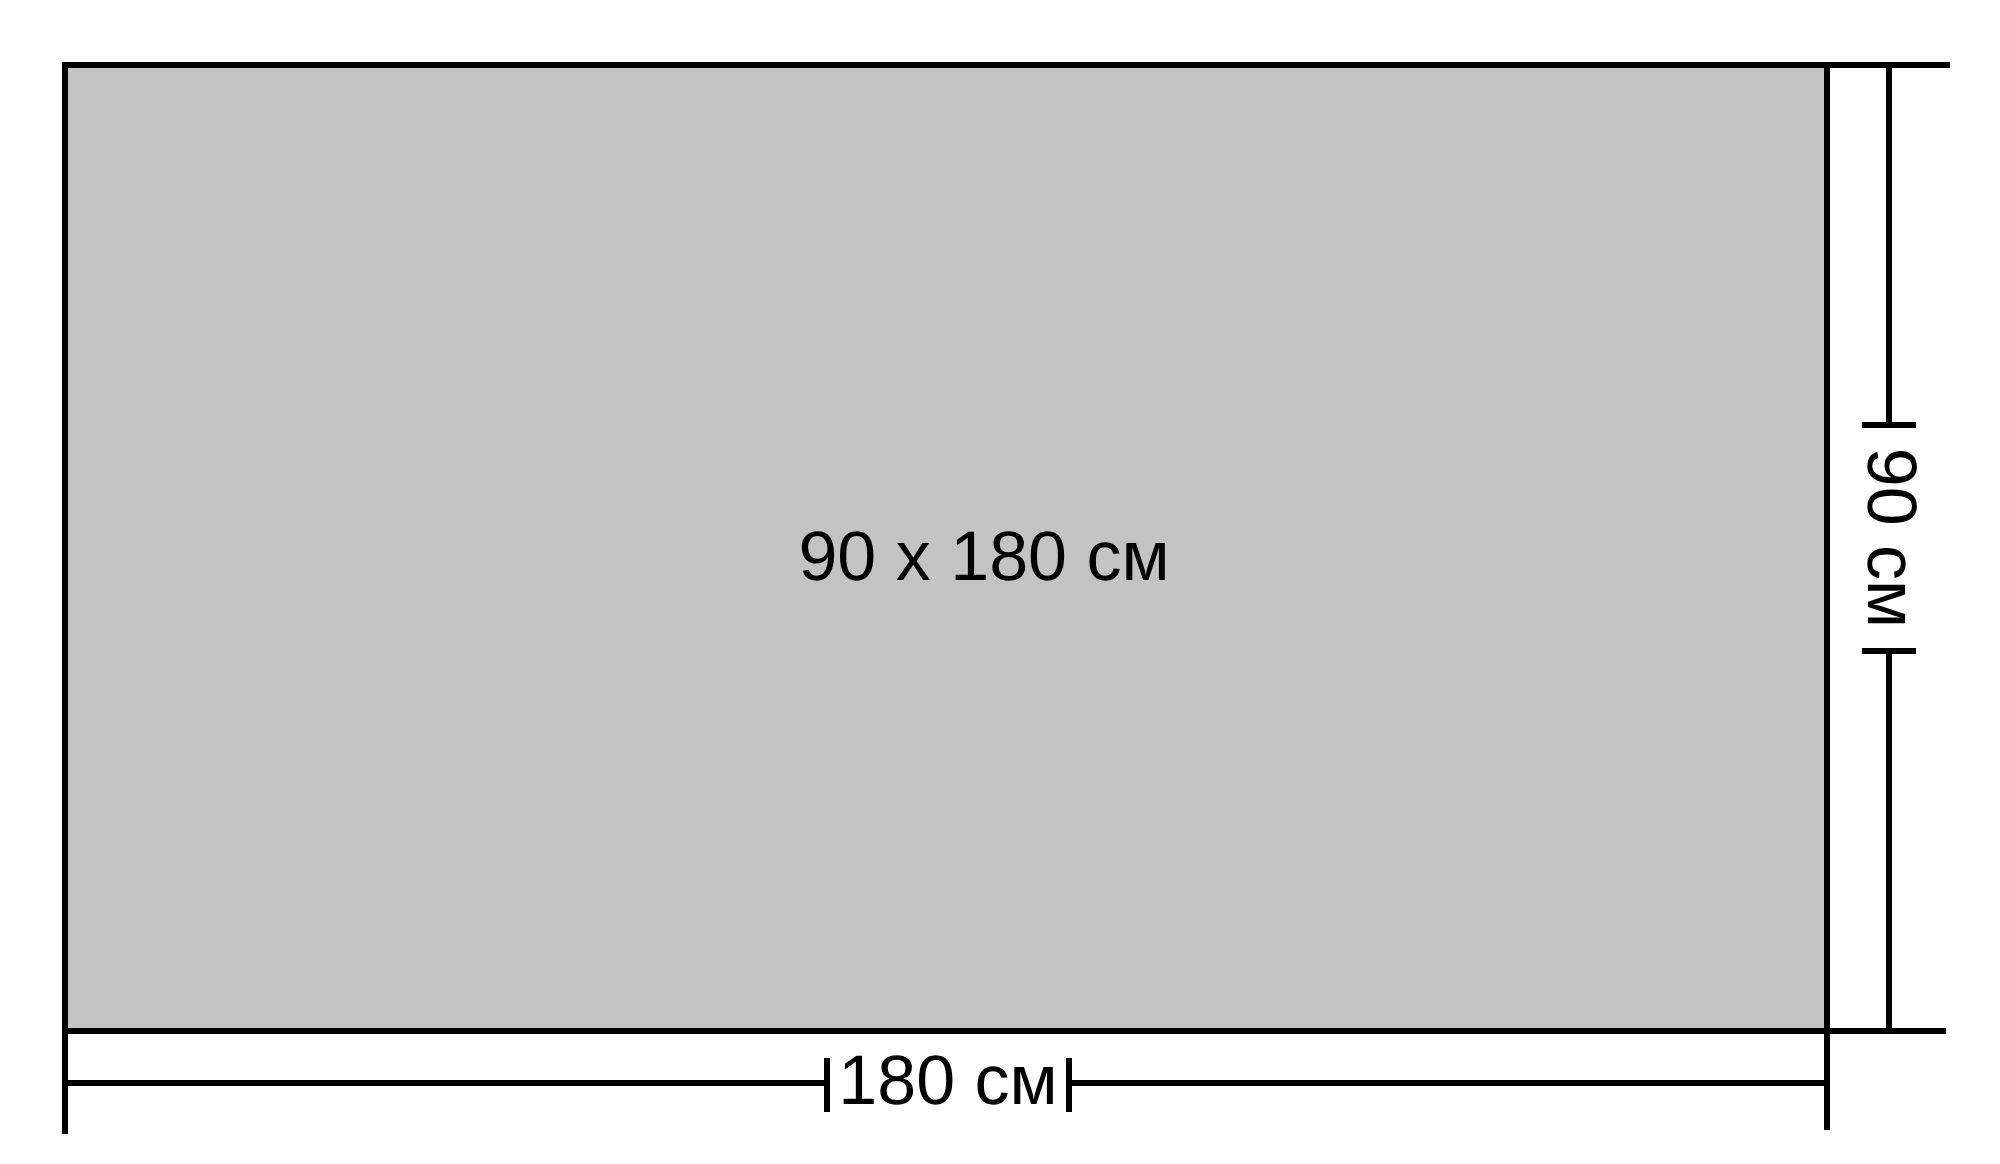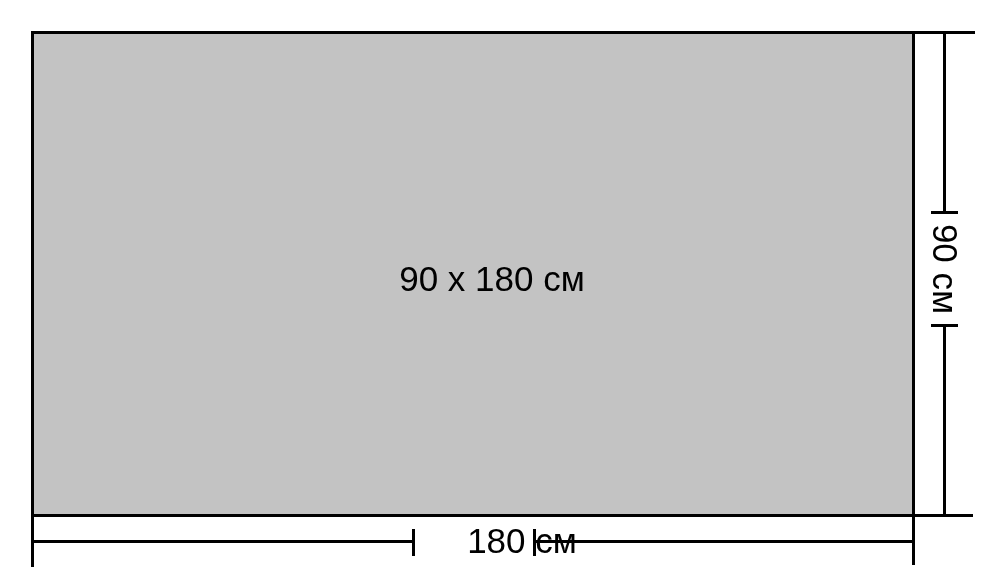--- a/index.html
+++ b/index.html
@@ -49,21 +49,20 @@
   .w-tick-left  { left: 412px; top: 529px; width: 3px;   height: 27px; }
   .w-tick-right { left: 533px; top: 529px; width: 3px;   height: 27px; }
   .w-label {
     position: absolute;
     left: 474px;
     top: 541px;
     transform: translate(-50%, -50%);
     font-size: 35px;
     color: #000000;
     white-space: nowrap;
-    margin-left: 48px;
   }
   
   .h-ext-top    { left: 915px; top: 31px;  width: 60px;  height: 3px; }
   .h-ext-bottom { left: 915px; top: 514px; width: 58px;  height: 3px; }
   .h-dim-seg-top    { left: 943px; top: 31px;  width: 3px; height: 181px; }
   .h-dim-seg-bottom { left: 943px; top: 326px; width: 3px; height: 191px; }
   .h-tick-top    { left: 931px; top: 211px; width: 27px; height: 3px; }
   .h-tick-bottom { left: 931px; top: 324px; width: 27px; height: 3px; }
   .h-label {
     position: absolute;

